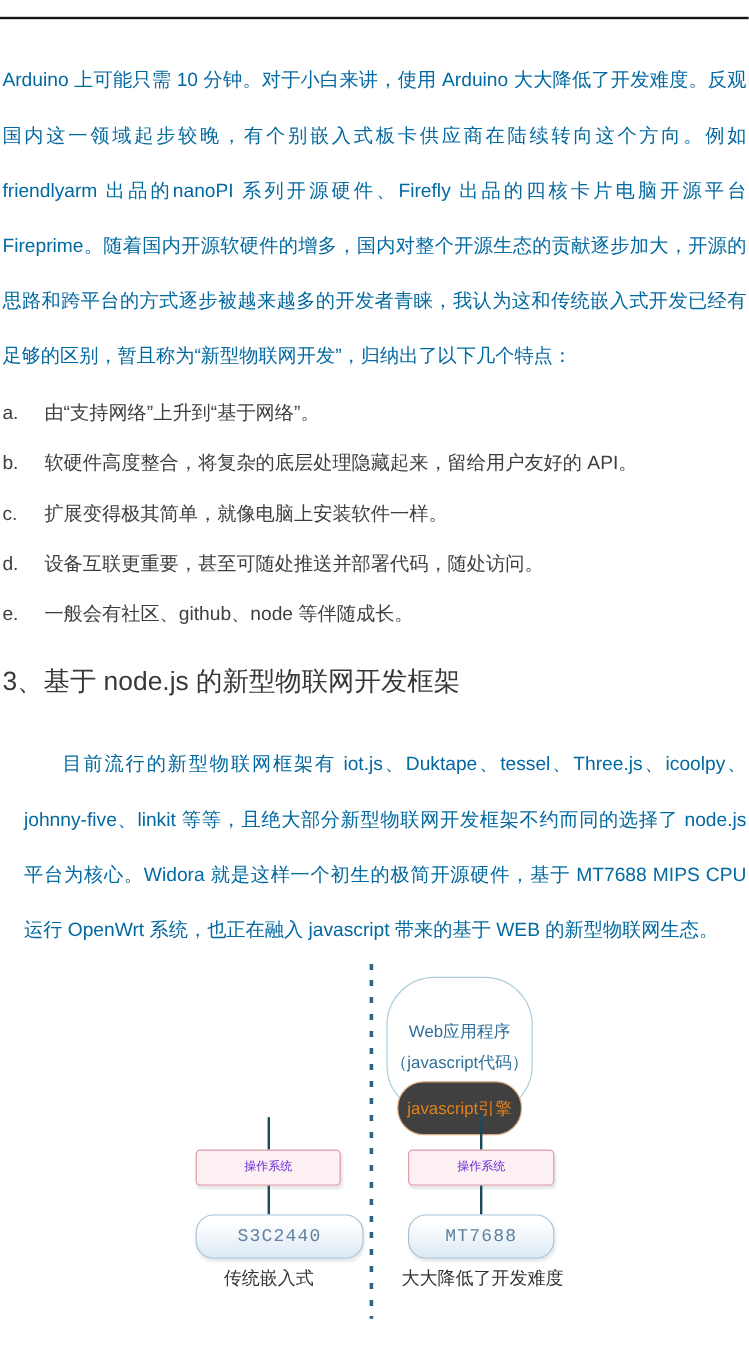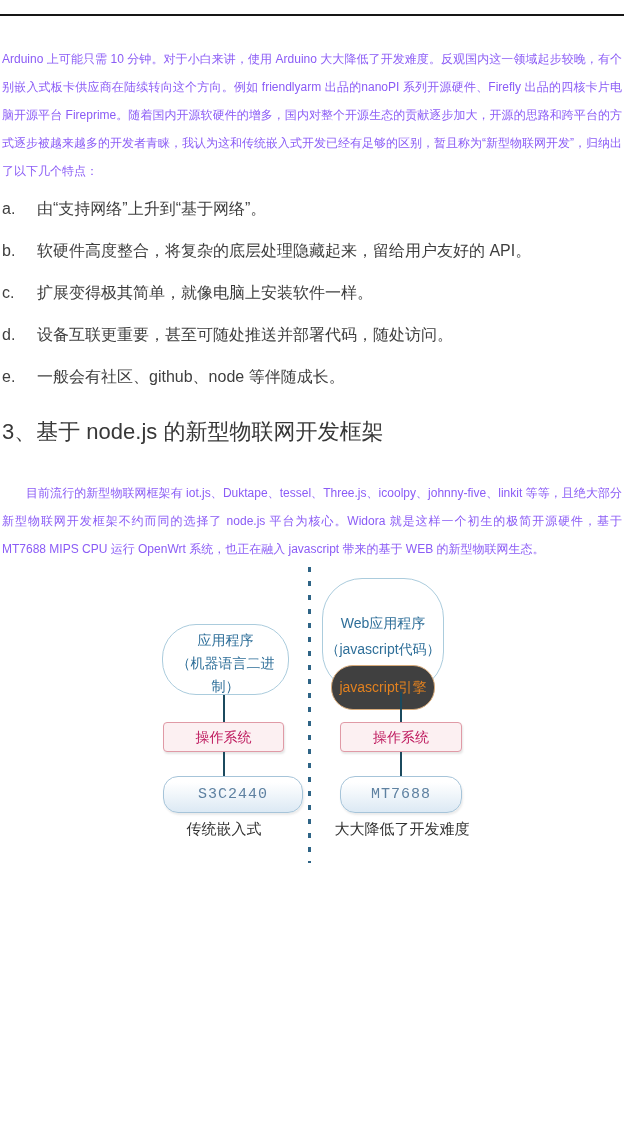--- a/index.html
+++ b/index.html
@@ -6,25 +6,25 @@
   body{
     width:624px;height:1127px;overflow:hidden;position:relative;
     font-family:"Liberation Sans","DejaVu Sans",sans-serif;
     -webkit-font-smoothing:antialiased;
   }
   .top-space{height:14px;}
   .top-rule{height:2px;background:#161616;}
   .content{padding:0 2px;}
 
   .para{
-    font-size:12px;line-height:28px;color:#8b5cf6;
+    font-size:16px;line-height:46px;color:#0369a1;
     text-align:justify;margin:0;
   }
   .para-1{margin-top:29px;}
-  .para-2{margin-top:30px;text-indent:2em;}
+  .para-2{margin-top:30px;text-indent:2em;margin-left:18px;}
 
   .feature-list{margin-top:14px;}
   .feature-item{
     display:flex;align-items:flex-start;
     font-size:16px;line-height:20px;color:#3e3e3e;
     margin-bottom:22px;
   }
   .feature-marker{width:35px;flex:0 0 35px;}
   .feature-text{flex:1;}
 
@@ -56,21 +56,21 @@
     box-sizing:border-box;margin:3px auto 0 auto;width:104px;height:45px;
     border:1px solid #d8ab7a;border-radius:22px;background:#404040;
     color:#e2811f;font-size:14px;line-height:42px;white-space:normal;
   }
   .connector{
     position:absolute;width:2px;background:#1b4a5e;
   }
   .os-box{
     position:absolute;box-sizing:border-box;width:121px;height:30px;
     background:#fcf0f2;border:1px solid #e09aa6;border-radius:4px;
-    color:#be185d;font-size:14px;line-height:28px;text-align:center;
+    color:#6d28d9;font-size:10px;line-height:28px;text-align:center;
     box-shadow:1px 2px 2px rgba(120,120,120,0.18);
   }
   .chip-box{
     position:absolute;box-sizing:border-box;width:140px;height:37px;
     background:linear-gradient(to bottom,#ffffff 15%,#dce9f4 100%);
     border:1px solid #a6c4d9;border-radius:15px;
     color:#5e81a1;font-size:15px;line-height:35px;text-align:center;
     font-family:"Liberation Mono","DejaVu Sans Mono",monospace;
     letter-spacing:1px;
     box-shadow:1px 2px 2px rgba(120,120,120,0.15);
@@ -114,23 +114,20 @@
   </div>
 
   <h2 class="section-heading">3、基于 node.js 的新型物联网开发框架</h2>
 
   <p class="para para-2">目前流行的新型物联网框架有 iot.js、Duktape、tessel、Three.js、icoolpy、johnny-five、linkit 等等，且绝大部分新型物联网开发框架不约而同的选择了 node.js 平台为核心。Widora 就是这样一个初生的极简开源硬件，基于 MT7688 MIPS CPU 运行 OpenWrt 系统，也正在融入 javascript 带来的基于 WEB 的新型物联网生态。</p>
 
   <div class="diagram">
 
     <div class="dashed-divider"></div>
 
-    <div class="bubble bubble-left">应用程序
-（机器语言二进
-制）</div>
     <div class="connector" style="left:221px;top:128px;height:27px;"></div>
     <div class="os-box" style="left:161px;top:155px;">操作系统</div>
     <div class="connector" style="left:221px;top:185px;height:24px;"></div>
     <div class="chip-box" style="left:161px;top:209px;">S3C2440</div>
     <div class="diagram-caption" style="left:157px;top:253px;width:130px;">传统嵌入式</div>
 
     <div class="bubble bubble-right">
       <span>Web应用程序
 （javascript代码）</span>
       <div class="engine-bubble">javascript引擎</div>

